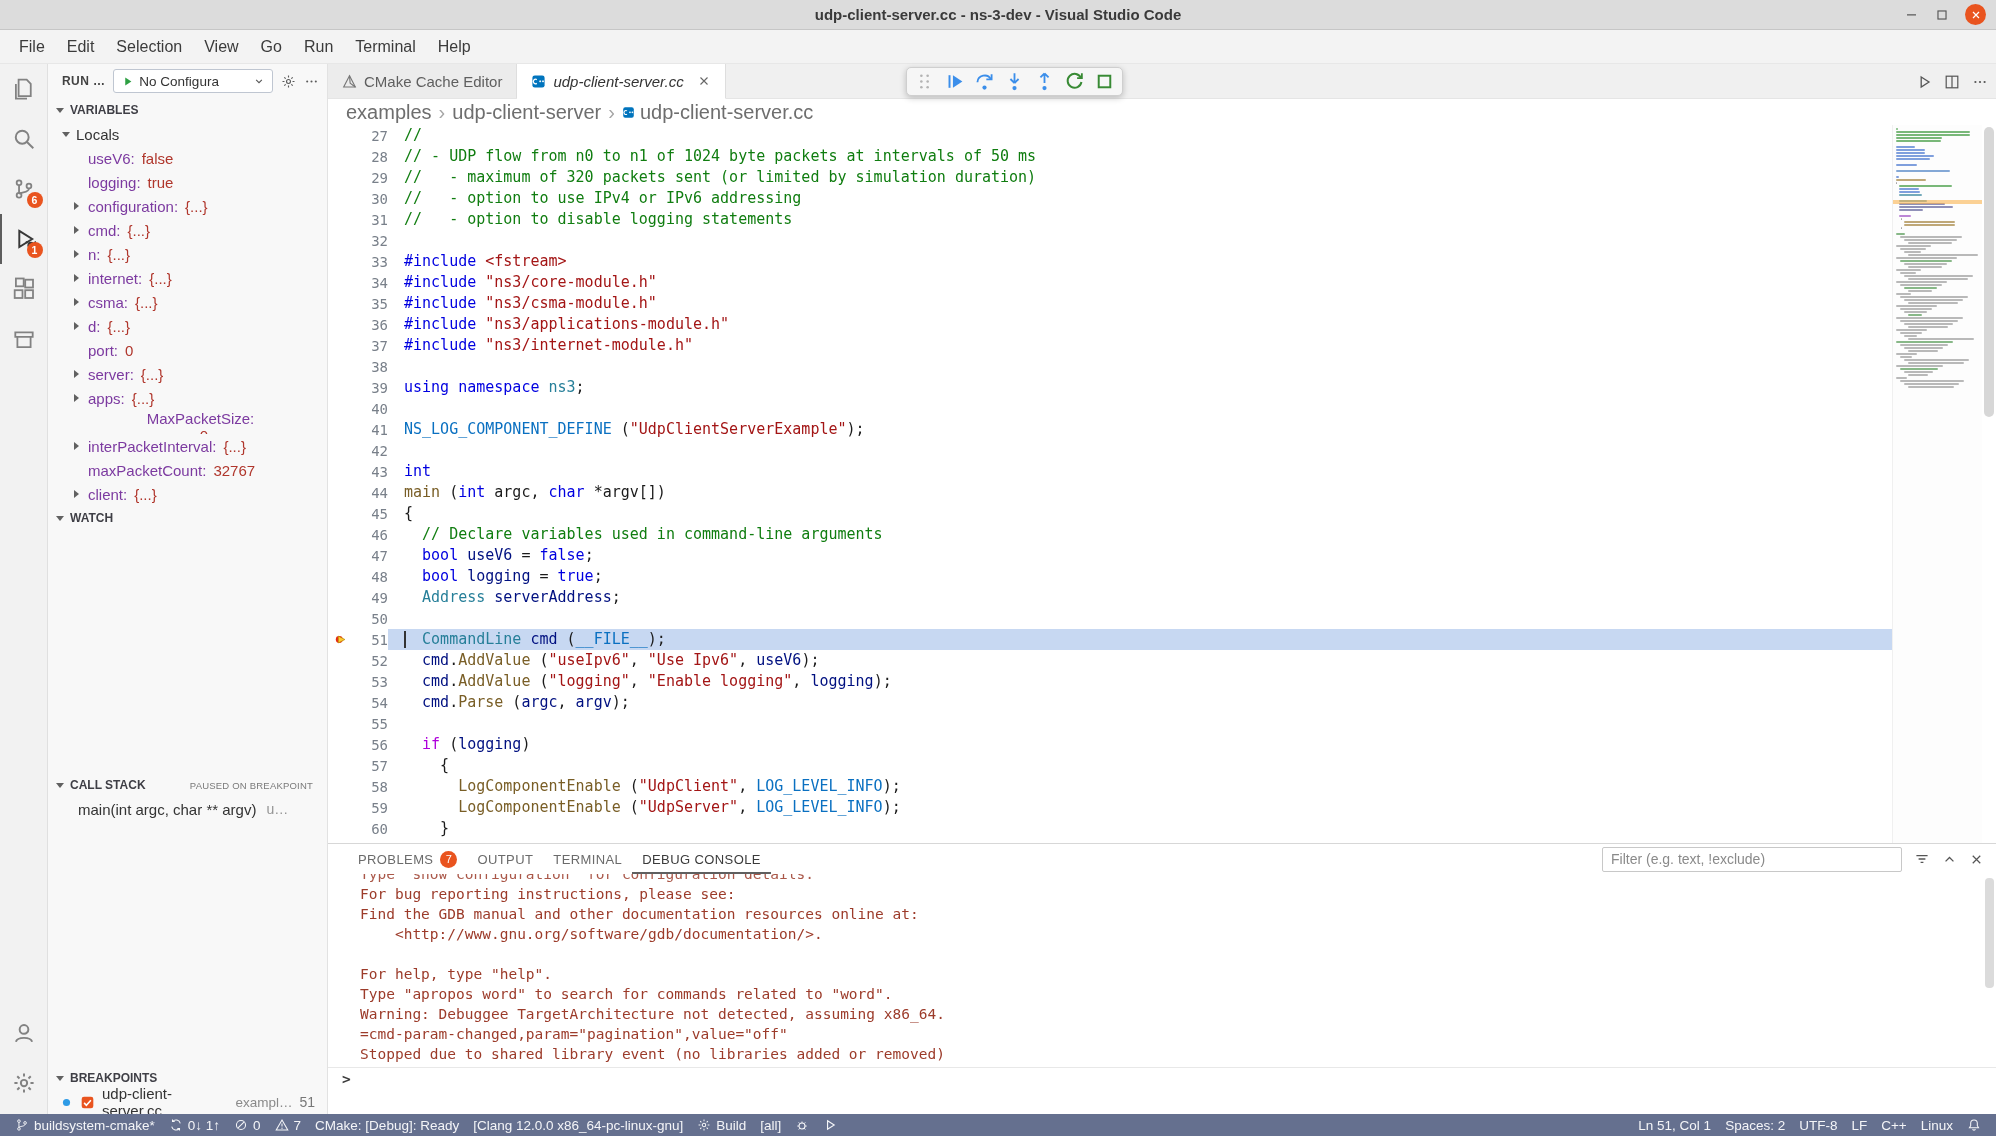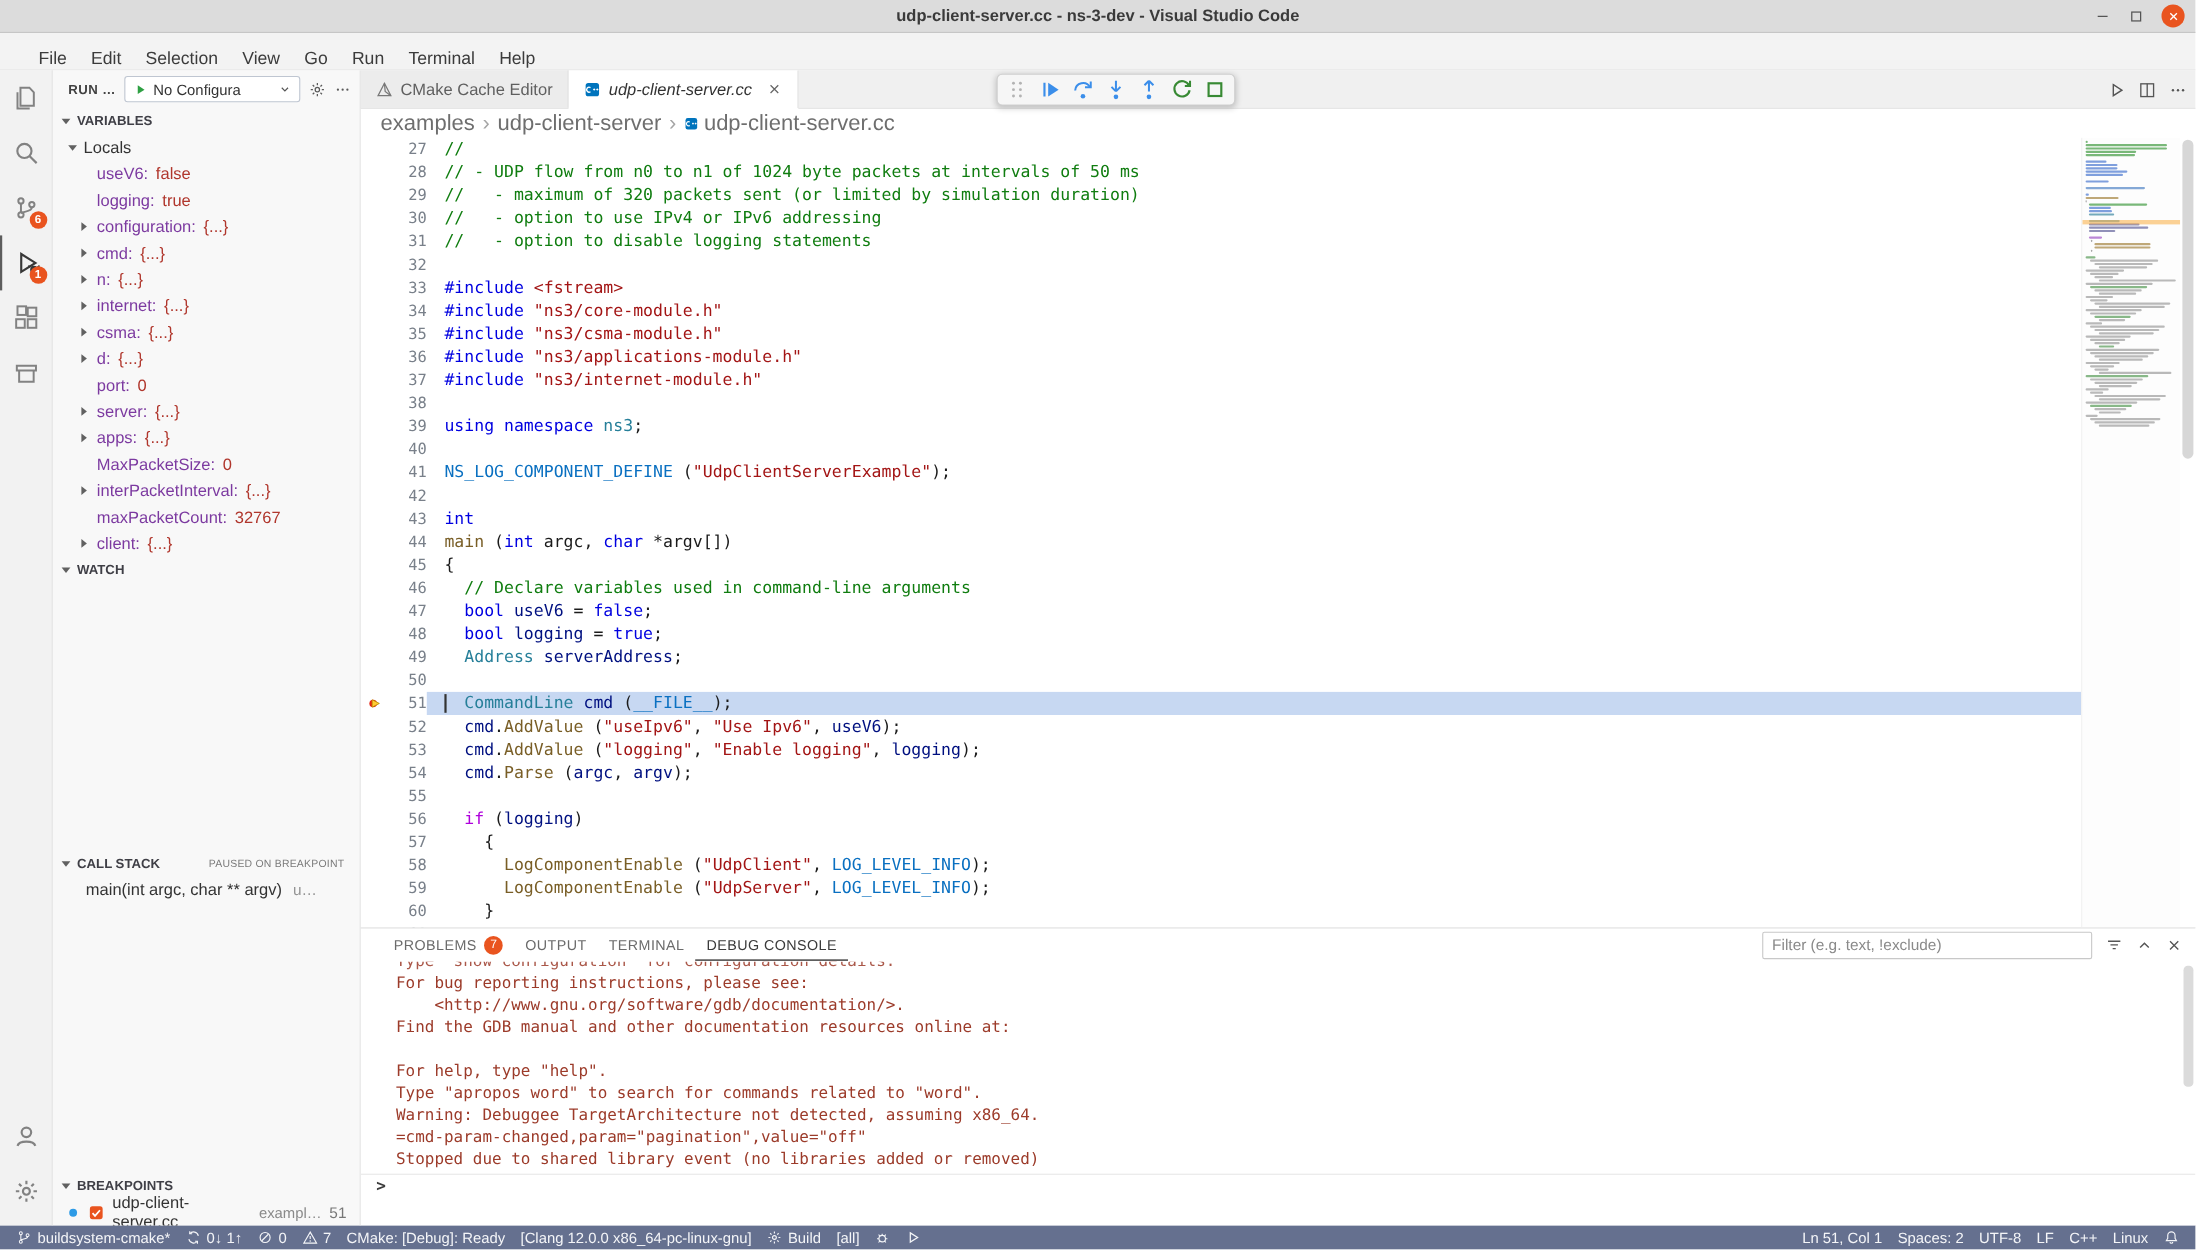--- a/index.html
+++ b/index.html
@@ -10,21 +10,21 @@
 
   
   .titlebar{height:30px;background:#dcdcdc;border-bottom:1px solid #c6c6c6;
     display:flex;align-items:center;justify-content:center;position:relative}
   .title{font-size:15px;font-weight:700;color:#3a3a3a}
   .win-controls{position:absolute;right:10px;top:0;height:100%;display:flex;align-items:center;gap:16px}
   .wc{color:#555;cursor:pointer}
   .wc.close{width:21px;height:21px;border-radius:50%;background:#e9541f;color:#fff;display:flex;align-items:center;justify-content:center}
 
   
-  .menubar{height:34px;background:#f3f3f3;border-bottom:1px solid #e7e7e7;display:flex;align-items:flex-end;padding-left:24px}
+  .menubar{height:34px;background:#f3f3f3;border-bottom:1px solid #e7e7e7;display:flex;align-items:center;padding-left:8px}
   .menu-item{padding:0 11px;display:flex;align-items:center;font-size:16px;color:#3b3b3b;cursor:default}
 
   
   .workbench{display:flex;height:1050px}
 
   .activitybar{width:48px;background:#f2f2f2;border-right:1px solid #e0e0e0;
     display:flex;flex-direction:column;justify-content:space-between}
   .ab-group{display:flex;flex-direction:column;align-items:center}
   .ab-item{width:48px;height:50px;display:flex;align-items:center;justify-content:center;position:relative;color:#828282;cursor:pointer}
   .ab-item.active{color:#383838;border-left:2px solid #5d5d5d}
@@ -340,21 +340,21 @@
             <span class="var-name">server:</span>
             <span class="var-value">{...}</span>
           </div>
           <div class="tree-row" style="padding-left: 26px;">
             <span class="tw">
               <span class="chev right"></span>
             </span>
             <span class="var-name">apps:</span>
             <span class="var-value">{...}</span>
           </div>
-          <div class="tree-row" style="padding-left: 26px;">
+          <div class="tree-row" style="padding-left: 26px; flex-direction: column;">
             <span class="tw"></span>
             <span class="var-name">MaxPacketSize:</span>
             <span class="var-value">0</span>
           </div>
           <div class="tree-row" style="padding-left: 26px;">
             <span class="tw">
               <span class="chev right"></span>
             </span>
             <span class="var-name">interPacketInterval:</span>
             <span class="var-value">{...}</span>
@@ -849,22 +849,22 @@
                 <path d="M4 4l8 8M12 4l-8 8" stroke="currentColor" stroke-width="1.3"></path>
               </svg>
             </span>
         </div>
       </div>
       <div class="console" id="console">
           <div class="con-clip">
             <div class="con-line">Type "show configuration" for configuration details.</div>
           </div>
           <div class="con-line">For bug reporting instructions, please see:</div>
+          <div class="con-line">Find the GDB manual and other documentation resources online at:</div>
           <div class="con-line">    &lt;http://www.gnu.org/software/gdb/documentation/&gt;.</div>
-          <div class="con-line">Find the GDB manual and other documentation resources online at:</div>
           <div class="con-line">&nbsp;</div>
           <div class="con-line">For help, type "help".</div>
           <div class="con-line">Type "apropos word" to search for commands related to "word".</div>
           <div class="con-line">Warning: Debuggee TargetArchitecture not detected, assuming x86_64.</div>
           <div class="con-line">=cmd-param-changed,param="pagination",value="off"</div>
           <div class="con-line">Stopped due to shared library event (no libraries added or removed)</div>
           <div class="con-prompt">&gt;</div>
           <div class="panel-scroll"></div>
         </div>
     </div>

